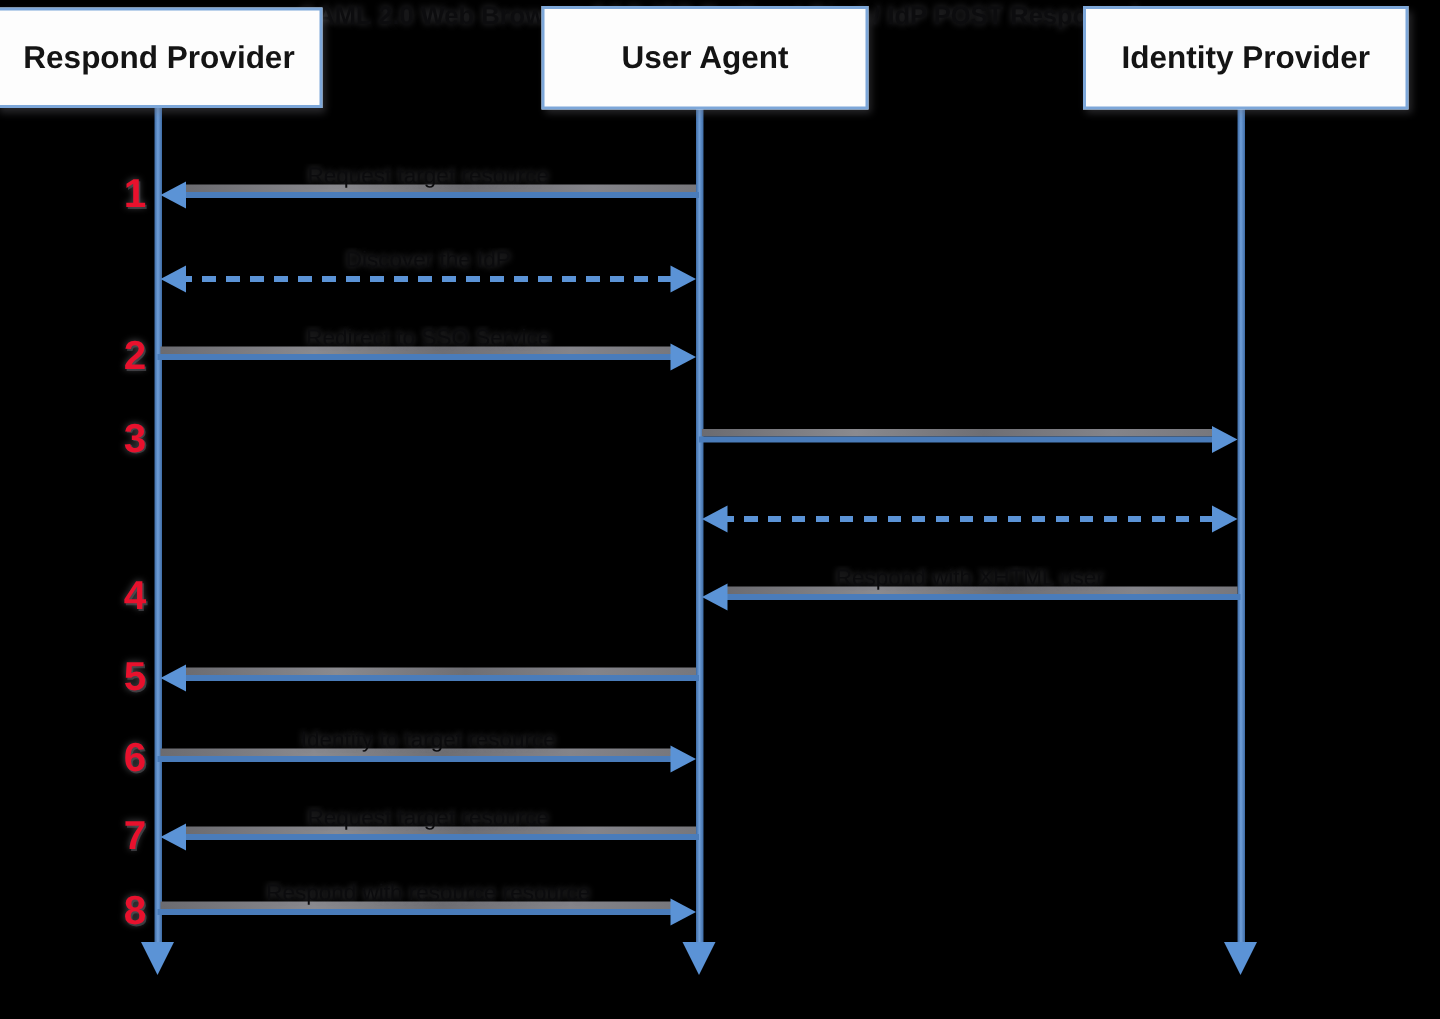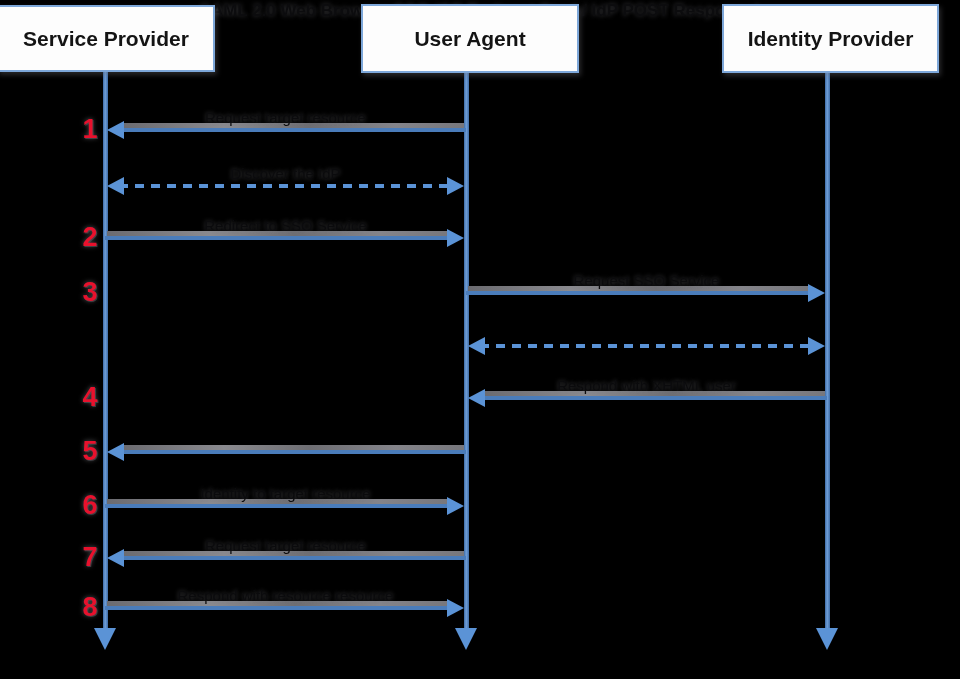--- a/index.html
+++ b/index.html
@@ -60,21 +60,21 @@
   }
 </style>
 </head>
 <body>
 
 <div id="stage">
 
   <div class="diagram-title">SAML 2.0 Web Browser SSO (SP Redirect Bind / IdP POST Response)</div>
 
   <div class="actor-box" style="left:-3px;top:5px;width:218px;height:67px;">
-    <span>Service Provider</span>
+    <span>Respond Provider</span>
   </div>
 
   <div class="actor-box" style="left:722px;top:4px;width:217px;height:69px;">
     <span>Identity Provider</span>
   </div>
 
   <div class="actor-box" style="left:361px;top:4px;width:218px;height:69px;">
     <span>User Agent</span>
   </div>
 
@@ -94,21 +94,20 @@
     <div class="msg-head right" style="left: 447px; top: 177px;"></div>
     <div class="msg-label" style="left: 111px; width: 349px; top: 165px;">Discover the IdP</div>
     <div class="msg-band" style="left: 107px; top: 231px; width: 342px;"></div>
     <div class="msg-line" style="left: 105px; top: 236px; width: 347px;"></div>
     <div class="msg-head right" style="left: 447px; top: 229px;"></div>
     <div class="msg-label" style="left: 111px; width: 349px; top: 217px;">Redirect to SSO Service</div>
     <div class="step-num" style="left: 76px; top: 222px;">2</div>
     <div class="msg-band" style="left: 468px; top: 286px; width: 342px;"></div>
     <div class="msg-line" style="left: 466px; top: 291px; width: 347px;"></div>
     <div class="msg-head right" style="left: 808px; top: 284px;"></div>
-    <div class="msg-label" style="left: 472px; width: 349px; top: 272px;">Request SSO Service</div>
     <div class="step-num" style="left: 76px; top: 277px;">3</div>
     <div class="msg-line dashed" style="left: 480px; top: 344px; width: 333px;"></div>
     <div class="msg-head left" style="left: 468px; top: 337px;"></div>
     <div class="msg-head right" style="left: 808px; top: 337px;"></div>
     <div class="msg-band" style="left: 483px; top: 391px; width: 342px;"></div>
     <div class="msg-line" style="left: 480px; top: 396px; width: 347px;"></div>
     <div class="msg-head left" style="left: 468px; top: 389px;"></div>
     <div class="msg-label" style="left: 472px; width: 349px; top: 377px;">Respond with XHTML user</div>
     <div class="step-num" style="left: 76px; top: 382px;">4</div>
     <div class="msg-band" style="left: 122px; top: 445px; width: 342px;"></div>

